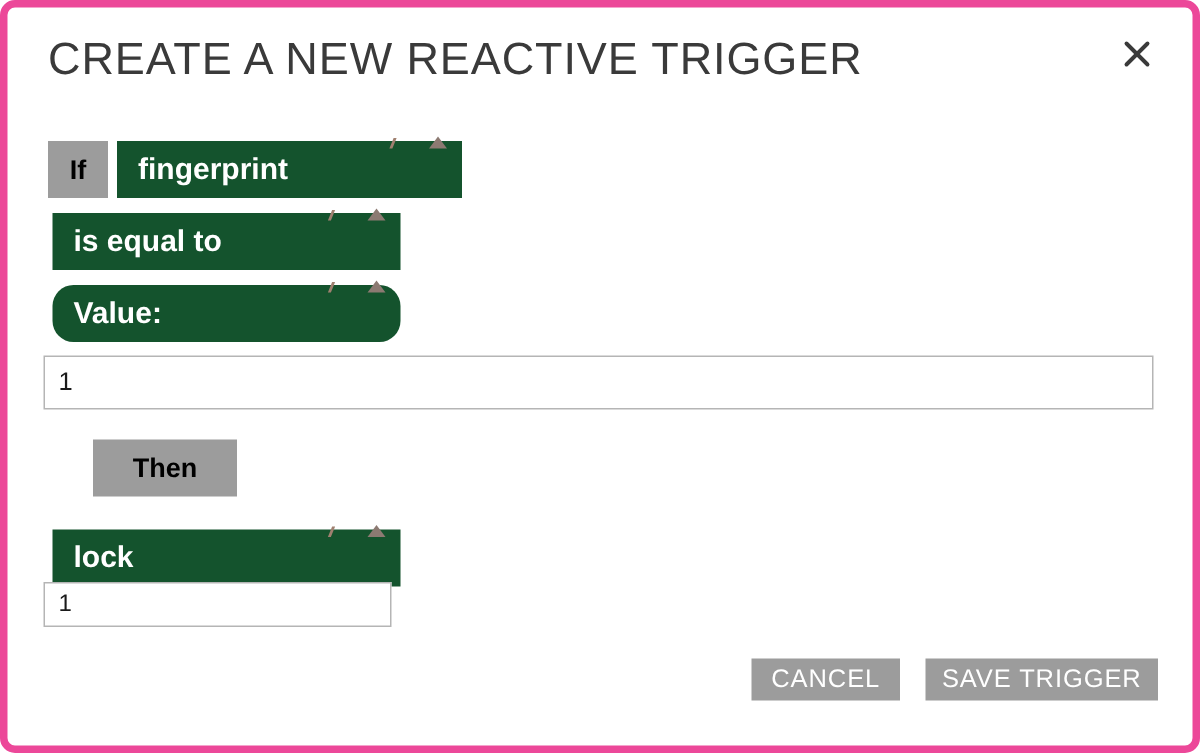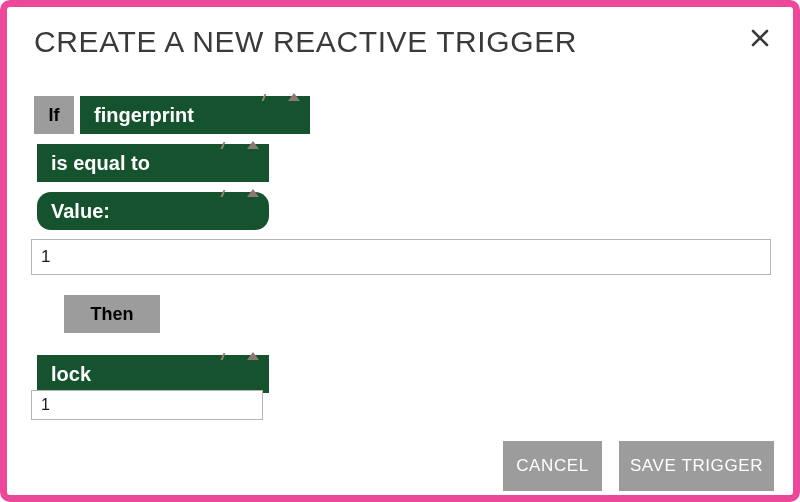--- a/index.html
+++ b/index.html
@@ -16,21 +16,21 @@
 
   
   #modal-window {
     position: absolute;
     left: 0;
     top: 0;
     width: 800px;
     height: 502px;
     box-sizing: border-box;
     background: #ffffff;
-    border: 7px solid #ec4899;
+    border: 5px solid #ec4899;
     border-radius: 10px;
     overflow: hidden;
   }
 
   
   #dialog-header {
     position: absolute;
     left: 0;
     top: 0;
     width: 790px;
@@ -150,21 +150,21 @@
   #dialog-footer {
     position: absolute;
     left: 0;
     top: 425px;
     width: 790px;
     height: 67px;
   }
   .footer-button {
     position: absolute;
     top: 9px;
-    height: 50px;
+    height: 28px;
     background: #9c9c9c;
     color: #ffffff;
     border: none;
     font-family: "Liberation Sans", sans-serif;
     font-size: 17px;
     letter-spacing: 0.6px;
     cursor: pointer;
     padding: 0;
   }
   #cancel-button { left: 496px; width: 99px; }

